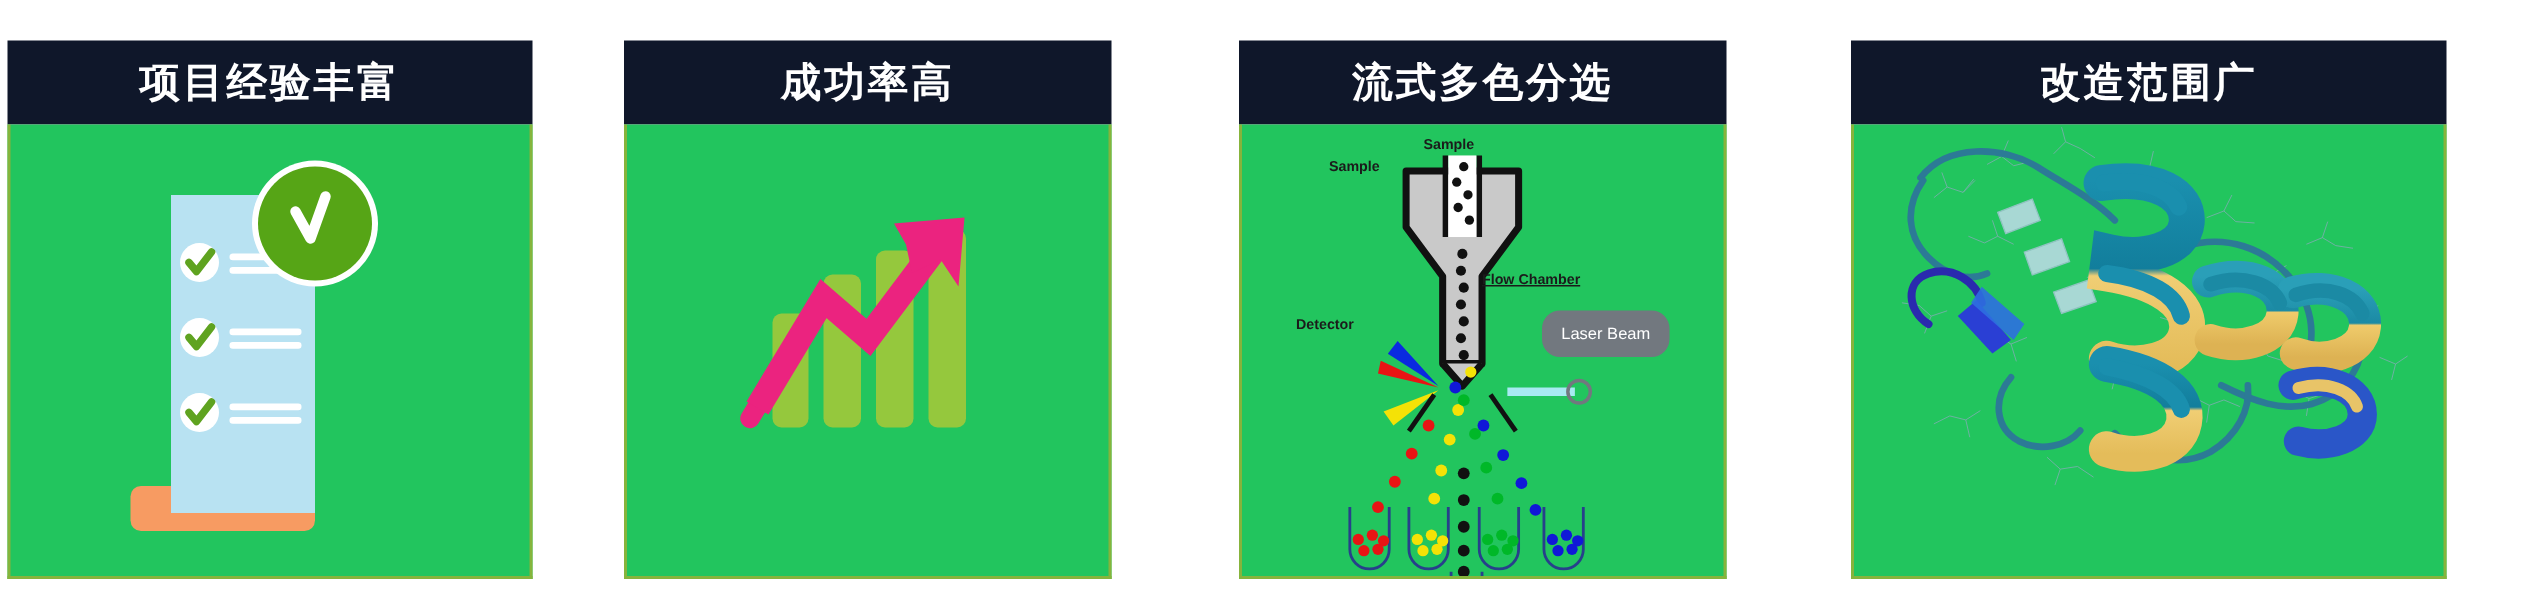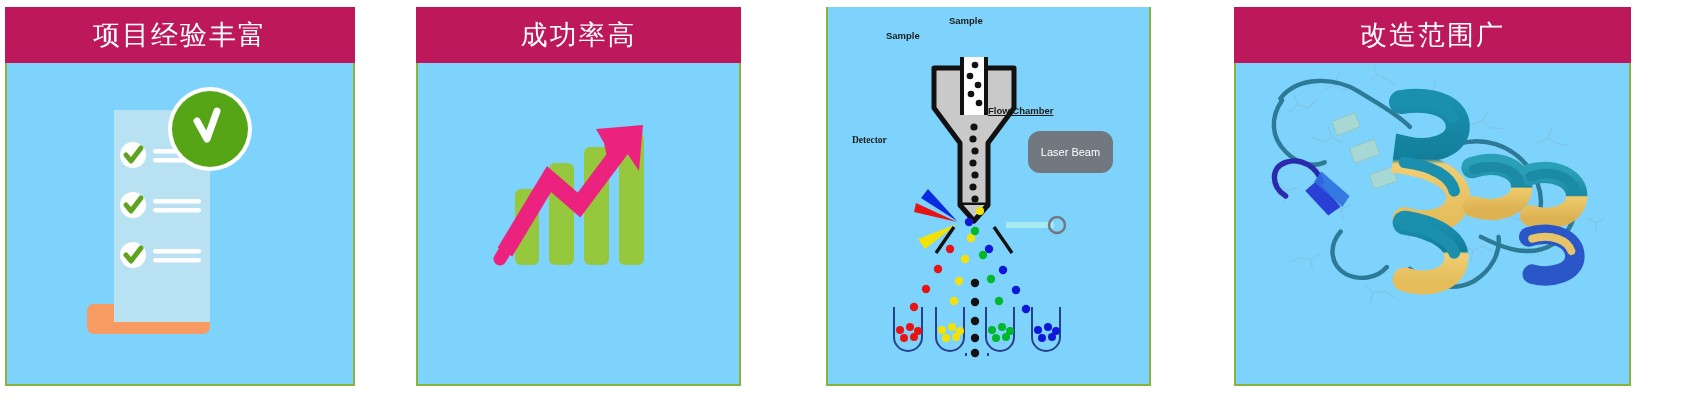--- a/index.html
+++ b/index.html
@@ -14,34 +14,35 @@
     width: 1689px; height: 400px;
     align-items: flex-start;
   }
   .card {
     display: flex;
     flex-direction: column;
     height: 379px;
     margin-top: 7px;
   }
   .card-header {
-    background: #be185d;
+    background: #0f172a;
     color: #ffffff;
     font-size: 27px;
-    font-weight: normal;
+    font-weight: bold;
     letter-spacing: 2px;
     display: flex;
     align-items: center;
     justify-content: center;
     height: 56px;
     flex: none;
+    margin-top: 20px;
   }
   .card-body {
     flex: 1;
-    background: #7dd3fc;
+    background: #22c55e;
     border: 2px solid #86B43C;
     border-top: none;
     position: relative;
     overflow: hidden;
   }
 
   
   .c1 { width: 350px; margin-left: 5px; }
   .c2 { width: 325px; margin-left: 61px; }
   .c3 { width: 325px; margin-left: 85px; }
@@ -59,25 +60,25 @@
     position: absolute;
     font-family: "Liberation Sans", sans-serif;
     font-weight: bold;
     font-size: 9.5px;
     color: #1b1b1b;
     white-space: nowrap;
   }
   #lbl-sample { left: 121px; top: 8px; }
   #lbl-sheath { left: 58px; top: 23px; }
   #lbl-flowchamber { left: 160px; top: 98px; text-decoration: underline; }
-  #lbl-detector { left: 24px; top: 128px; font-family: Liberation Serif, serif; }
+  #lbl-detector { left: 36px; top: 128px; }
   .laser-box {
     position: absolute;
     left: 200px; top: 124px;
-    width: 85px; height: 42px;
+    width: 85px; height: 31px;
     background: #72787f;
     border-radius: 12px;
     display: flex; align-items: center; justify-content: center;
     color: #ffffff;
     font-size: 11px;
     font-family: "Liberation Sans", sans-serif;
     text-align: center;
   }
 
   
@@ -137,20 +138,21 @@
         <g>
           <path d="M82 196 L88 186" stroke="#EB237F" stroke-width="13" stroke-linecap="round"></path>
           <path d="M87 189 L131 116 L161 142 L212 74" stroke="#EB237F" stroke-width="17" fill="none" stroke-linejoin="miter" stroke-linecap="butt"></path>
           <path d="M178 66 L225 62 L221 108 L209 90 L190 99 L186 80 Z" fill="#EB237F"></path>
         </g>
       </svg>
     </div>
   </div>
 
   <div class="card c3">
+    <div class="card-header">流式多色分选</div>
     <div class="card-body">
       <div class="art3">
         <svg width="100%" height="100%" viewBox="0 0 321 321" preserveAspectRatio="xMidYMid meet">
 
           <g>
             <path d="M106 33 L186 33 L186 73 L160 108 L160 170 L132 170 L132 108 L106 73 Z" fill="#C9C9C9" stroke="#111111" stroke-width="5" stroke-linejoin="round"></path>
 
             <path d="M132 170 L146 186 L160 170" fill="#C9C9C9" stroke="#111111" stroke-width="5" stroke-linejoin="round"></path>
 
             <line x1="134" y1="22" x2="134" y2="80" stroke="#111111" stroke-width="4"></line>

